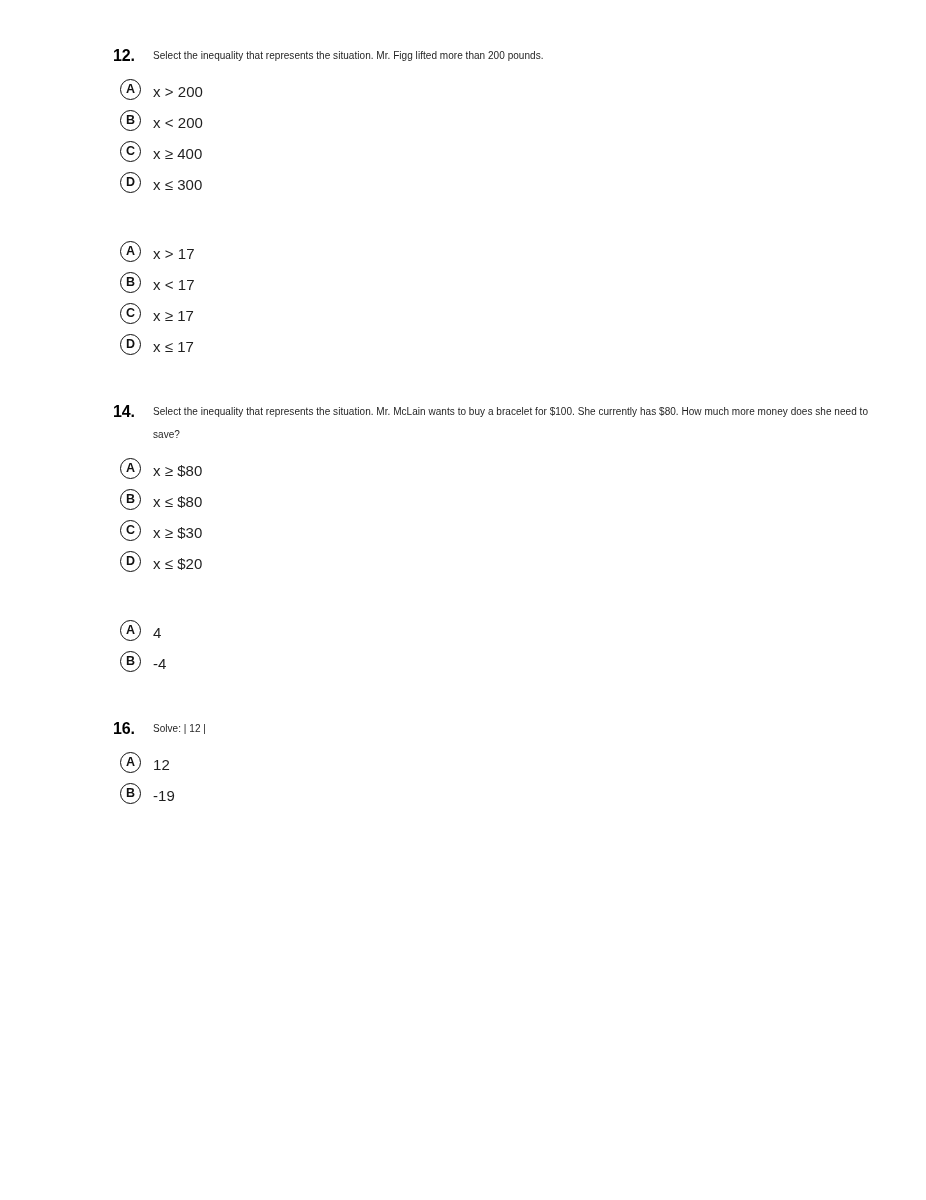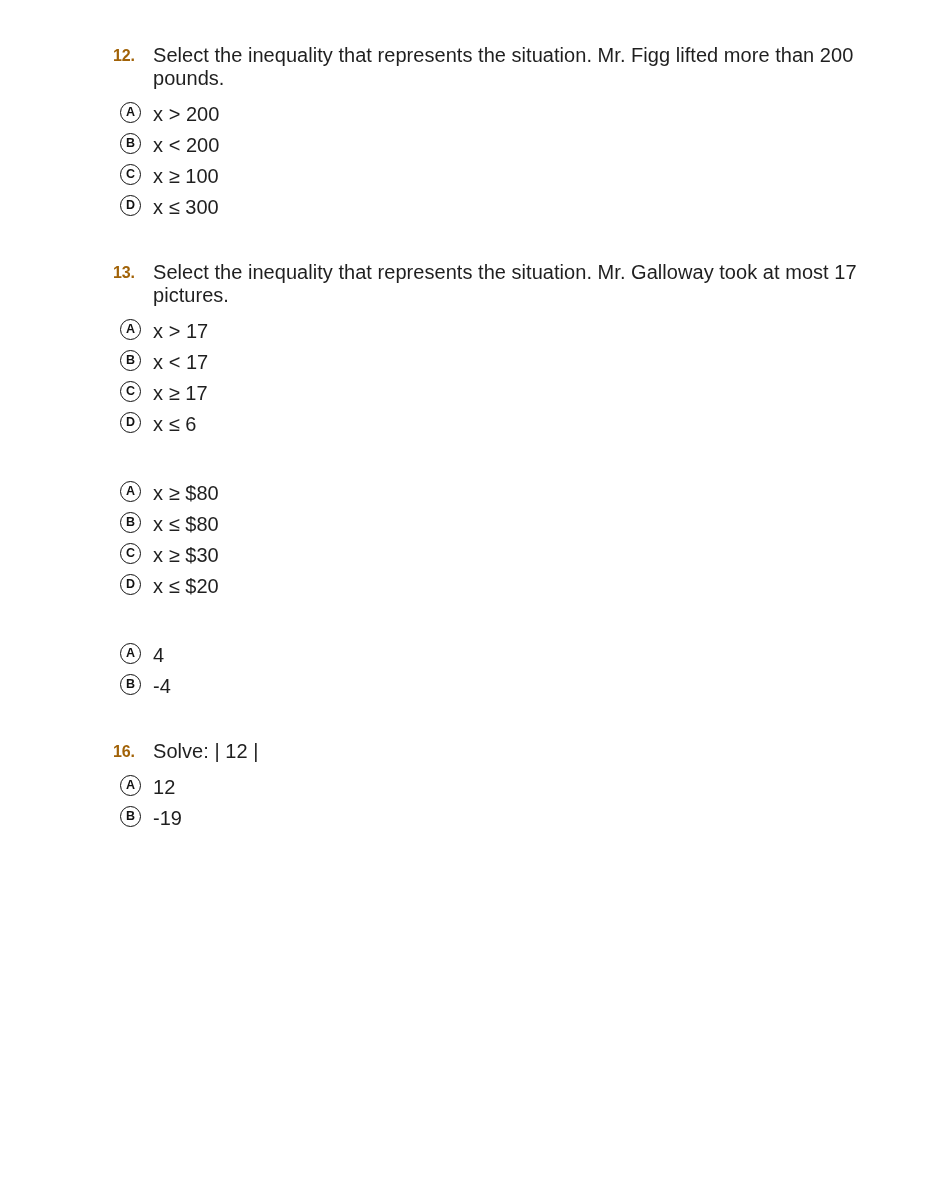--- a/index.html
+++ b/index.html
@@ -51,25 +51,25 @@
   .question-number {
     position: absolute;
     left: 0;
     top: 0;
     width: 34px;
     text-align: left;
     font-size: 16px;
     font-weight: bold;
     letter-spacing: -0.2px;
     line-height: 23px;
-    color: #a16207;
+    color: #000000;
   }
 
   .question-text {
-    font-size: 20px;
+    font-size: 10px;
     line-height: 23px;
     color: #1f1f1f;
     letter-spacing: 0.04px;
   }
 
   
   .options {
     margin-top: 9px;
   }
   .option-row {
@@ -93,21 +93,21 @@
     align-items: center;
     justify-content: center;
     font-size: 12.5px;
     font-weight: bold;
     line-height: 1;
     color: #111111;
     background: #ffffff;
   }
 
   .option-text {
-    font-size: 20px;
+    font-size: 15px;
     line-height: 23px;
     color: #1f1f1f;
     letter-spacing: 0.04px;
   }
 </style>
 </head>
 <body>
 
 <div class="page">
   <div class="content" id="content-root">
@@ -120,53 +120,53 @@
           <div class="option-row">
             <div class="option-bubble">A</div>
             <div class="option-text">x &gt; 200</div>
           </div>
           <div class="option-row">
             <div class="option-bubble">B</div>
             <div class="option-text">x &lt; 200</div>
           </div>
           <div class="option-row">
             <div class="option-bubble">C</div>
-            <div class="option-text">x ≥ 100</div>
+            <div class="option-text">x ≥ 400</div>
           </div>
           <div class="option-row">
             <div class="option-bubble">D</div>
             <div class="option-text">x ≤ 300</div>
           </div>
         </div>
       </div>
       <div class="question-block">
-        <div class="question-row">
-          <div class="question-number">13.</div>
-          <div class="question-text">Select the inequality that represents the situation. Mr. Galloway took at most 17 pictures.</div>
-        </div>
         <div class="options">
           <div class="option-row">
             <div class="option-bubble">A</div>
             <div class="option-text">x &gt; 17</div>
           </div>
           <div class="option-row">
             <div class="option-bubble">B</div>
             <div class="option-text">x &lt; 17</div>
           </div>
           <div class="option-row">
             <div class="option-bubble">C</div>
             <div class="option-text">x ≥ 17</div>
           </div>
           <div class="option-row">
             <div class="option-bubble">D</div>
-            <div class="option-text">x ≤ 6</div>
-          </div>
-        </div>
-      </div>
-      <div class="question-block">
+            <div class="option-text">x ≤ 17</div>
+          </div>
+        </div>
+      </div>
+      <div class="question-block">
+        <div class="question-row">
+          <div class="question-number">14.</div>
+          <div class="question-text">Select the inequality that represents the situation. Mr. McLain wants to buy a bracelet for $100. She currently has $80. How much more money does she need to save?</div>
+        </div>
         <div class="options">
           <div class="option-row">
             <div class="option-bubble">A</div>
             <div class="option-text">x ≥ $80</div>
           </div>
           <div class="option-row">
             <div class="option-bubble">B</div>
             <div class="option-text">x ≤ $80</div>
           </div>
           <div class="option-row">

